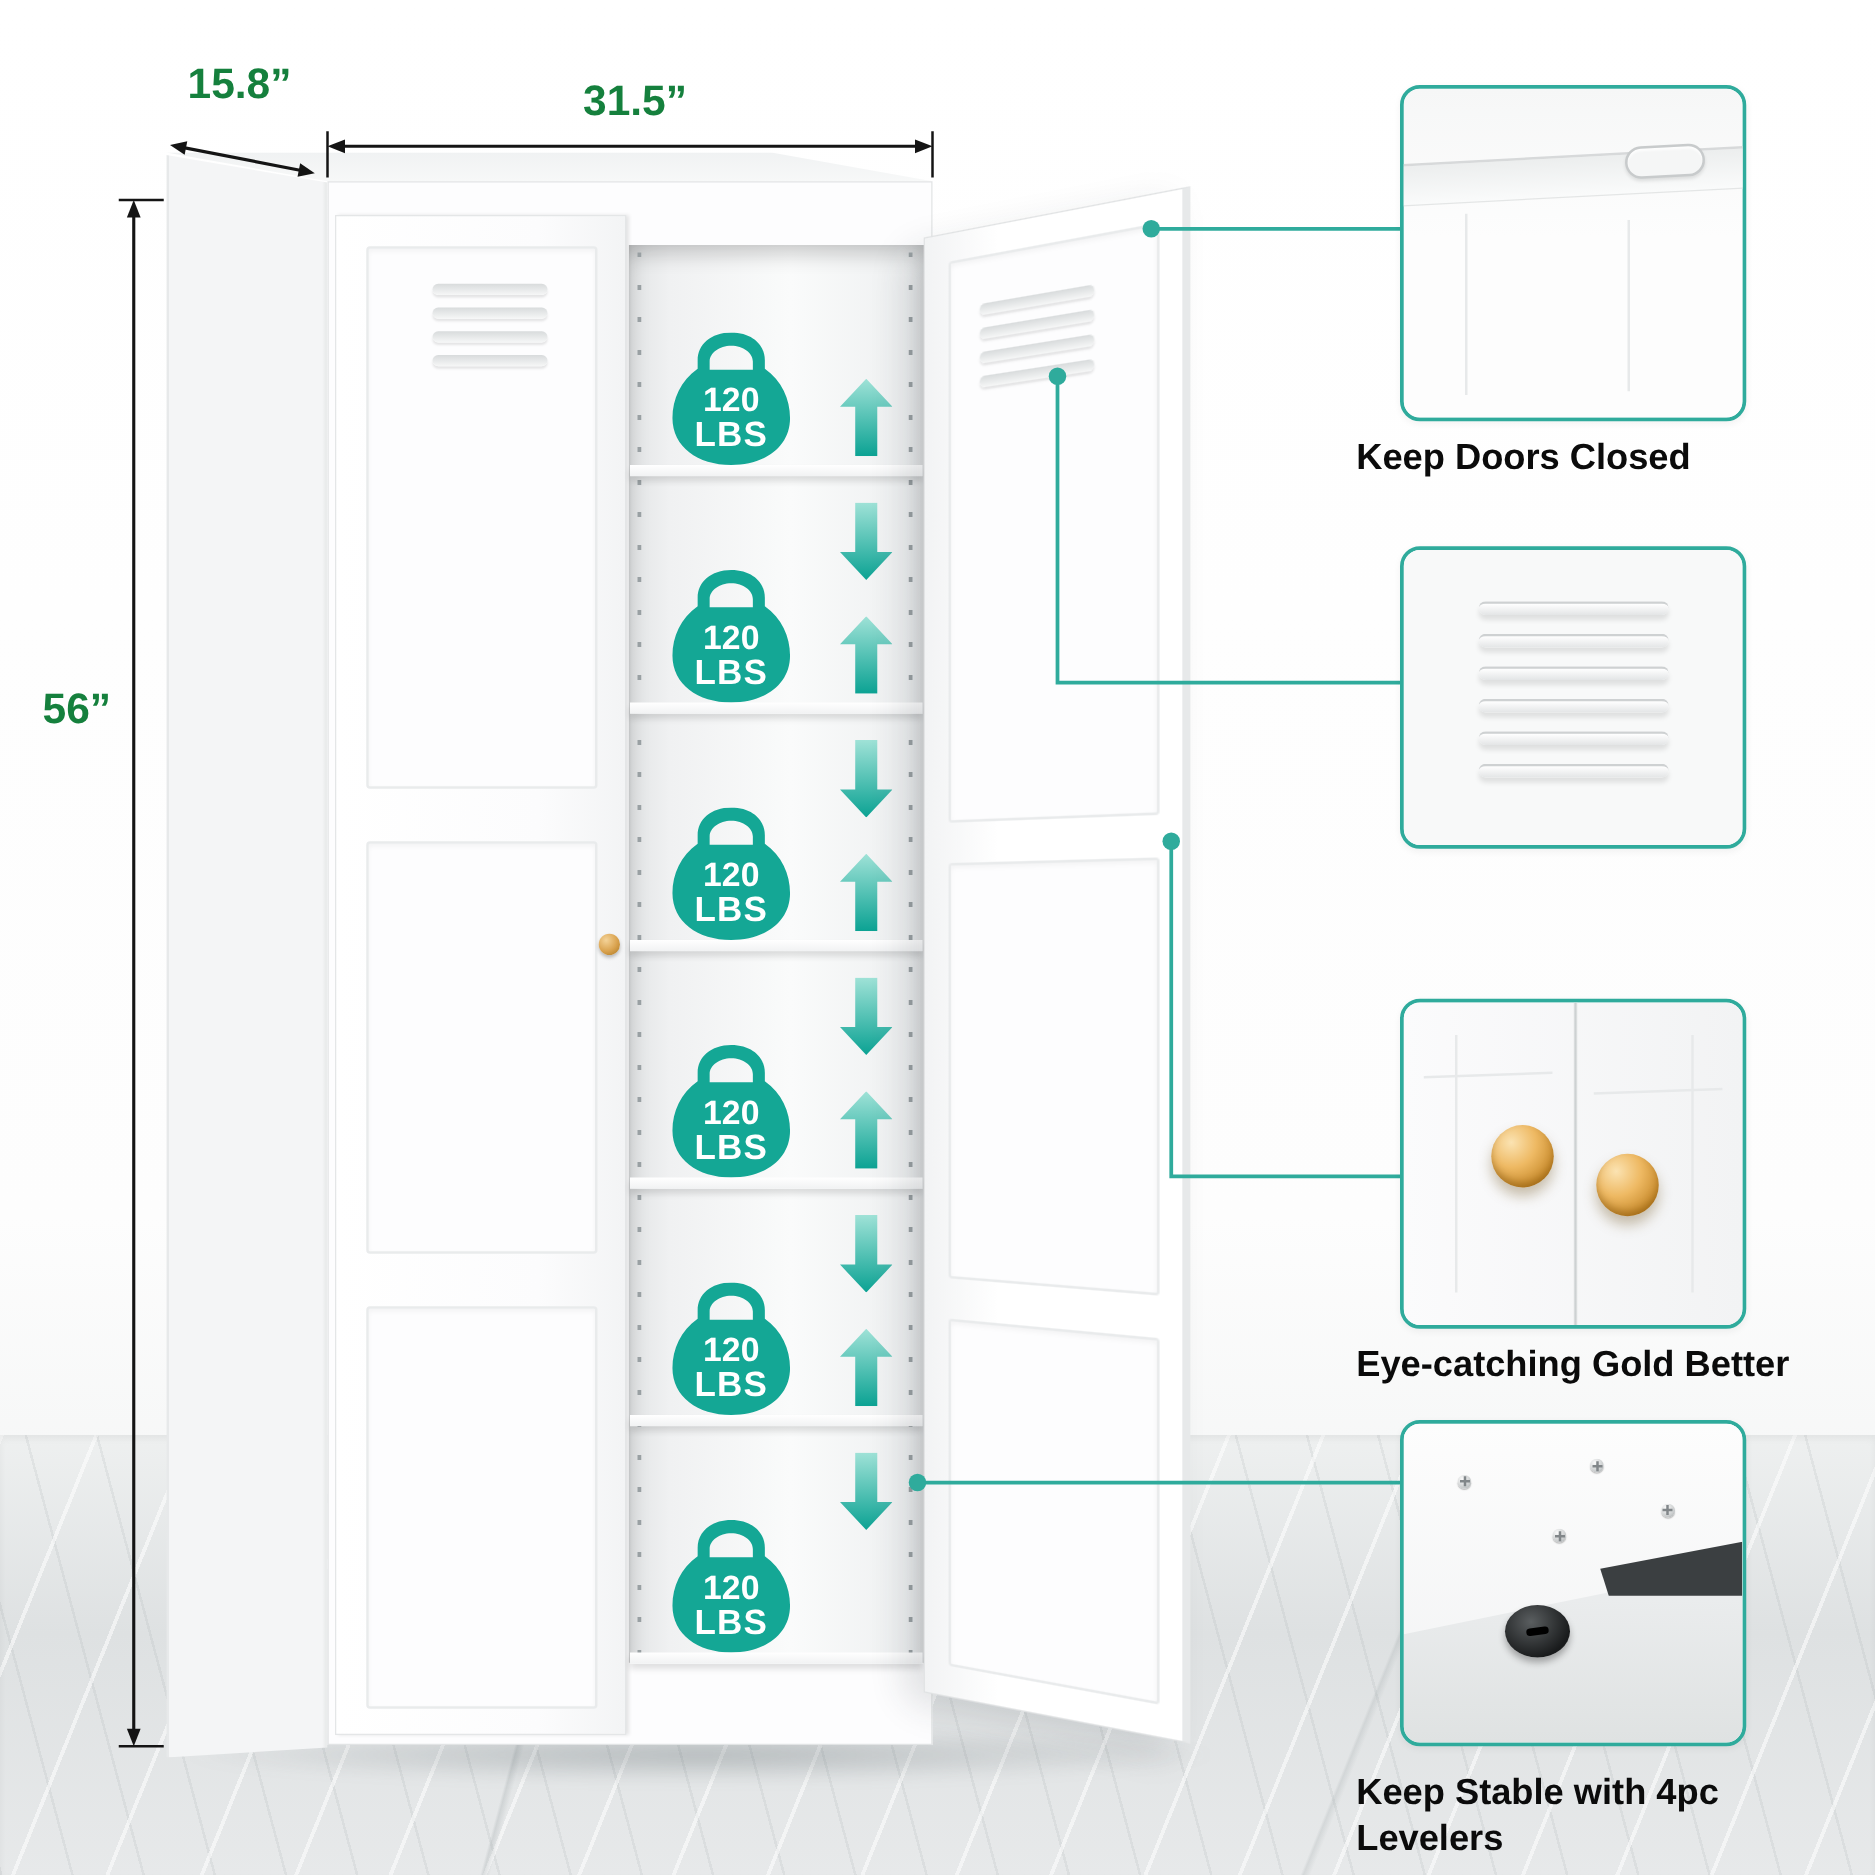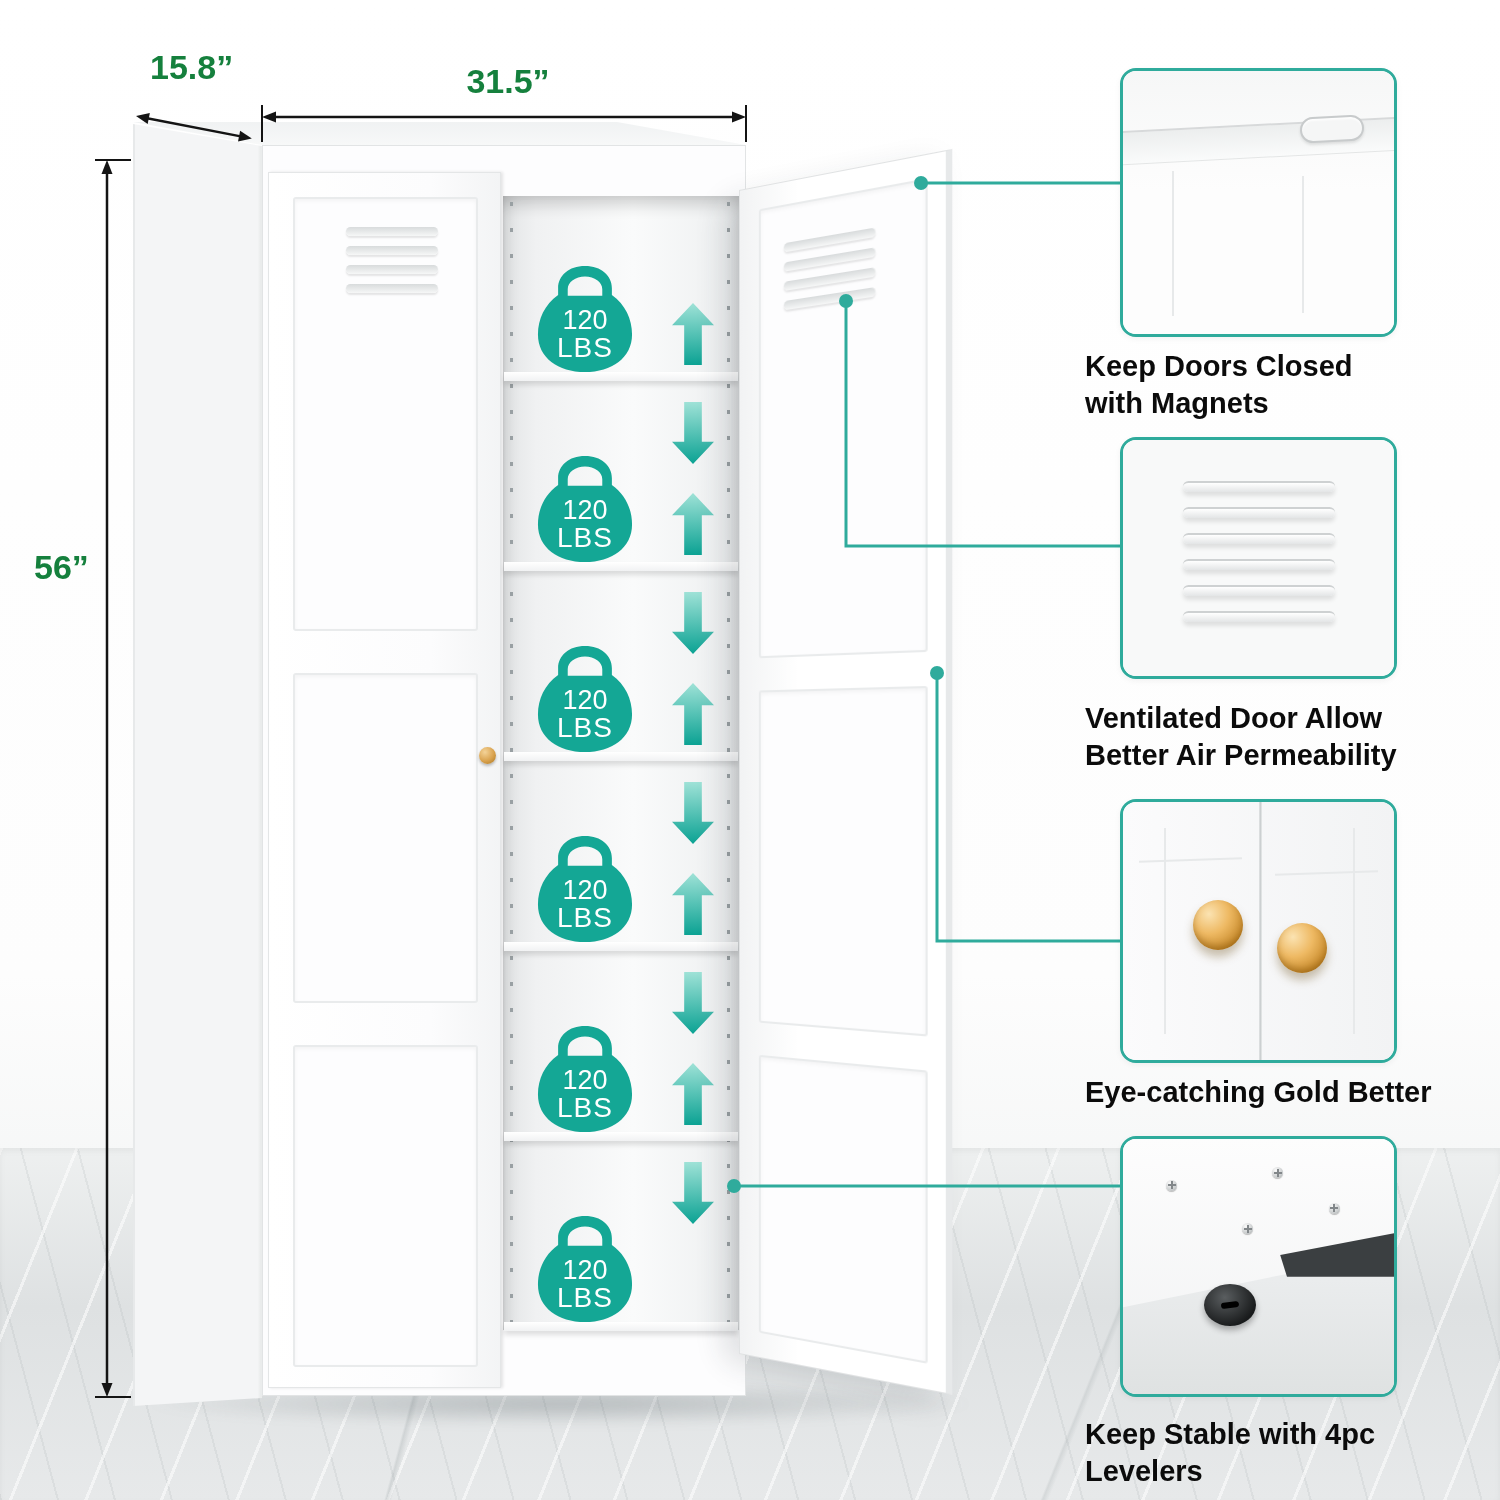--- a/index.html
+++ b/index.html
@@ -73,21 +73,21 @@
     background:linear-gradient(90deg,#f2f3f4,#ffffff 30%);
     border:1px solid #e0e2e3; border-right:6px solid #e7e9ea;
     box-shadow:-18px 10px 28px rgba(40,50,55,0.13); }
   .door-open .dpanel { left:20px; width:168px; }
   .op1{top:22px;height:446px}.op2{top:500px;height:330px}.op3{top:862px;height:276px}
 
   
   .weight { position:absolute; left:537px; width:96px; height:106px; z-index:12; }
   .weight svg { width:100%; height:100%; display:block; }
   .wt-text { position:absolute; left:0; right:0; top:40px; text-align:center; color:#fff;
-    font-weight:normal; }
+    font-weight:bold; }
   .wt-text .val { display:block; font-size:27px; line-height:29px; }
   .wt-text .unit { display:block; font-size:28px; line-height:26px; letter-spacing:1px; }
   .w1{top:266px}.w2{top:456px}.w3{top:646px}.w4{top:836px}.w5{top:1026px}.w6{top:1216px}
 
   .arrow { position:absolute; left:672px; width:42px; height:62px; z-index:12;
     background:linear-gradient(180deg,#9fe2d7,#0ba293); }
   .arrow.up   { clip-path:polygon(50% 0%,100% 36%,71% 36%,71% 100%,29% 100%,29% 36%,0% 36%); }
   .arrow.down { clip-path:polygon(29% 0%,71% 0%,71% 64%,100% 64%,50% 100%,0% 64%,29% 64%); }
   .au1{top:303px}.au2{top:493px}.au3{top:683px}.au4{top:873px}.au5{top:1063px}
   .ad1{top:402px}.ad2{top:592px}.ad3{top:782px}.ad4{top:972px}.ad5{top:1162px}
@@ -323,36 +323,31 @@
   <div class="callout c1">
     <div class="box-scene scene-magnet">
       <div class="sm-rail"></div>
       <div class="sm-magnet"></div>
       <div class="sm-line a"></div>
       <div class="sm-line b"></div>
     </div>
   </div>
   <div class="caption cap1">
     <span class="cap-line">Keep Doors Closed</span>
-    <span class="cap-line">with Magnets</span>
   </div>
 
   <div class="callout c2">
     <div class="box-scene scene-vent">
       <div class="louver"></div>
       <div class="louver"></div>
       <div class="louver"></div>
       <div class="louver"></div>
       <div class="louver"></div>
       <div class="louver"></div>
     </div>
-  </div>
-  <div class="caption cap2">
-    <span class="cap-line">Ventilated Door Allow</span>
-    <span class="cap-line">Better Air Permeability</span>
   </div>
 
   <div class="callout c3">
     <div class="box-scene scene-handle">
       <div class="sh-line a"></div>
       <div class="sh-line b"></div>
       <div class="sh-rail a"></div>
       <div class="sh-rail b"></div>
       <div class="sh-seam"></div>
       <div class="gknob left"></div>

